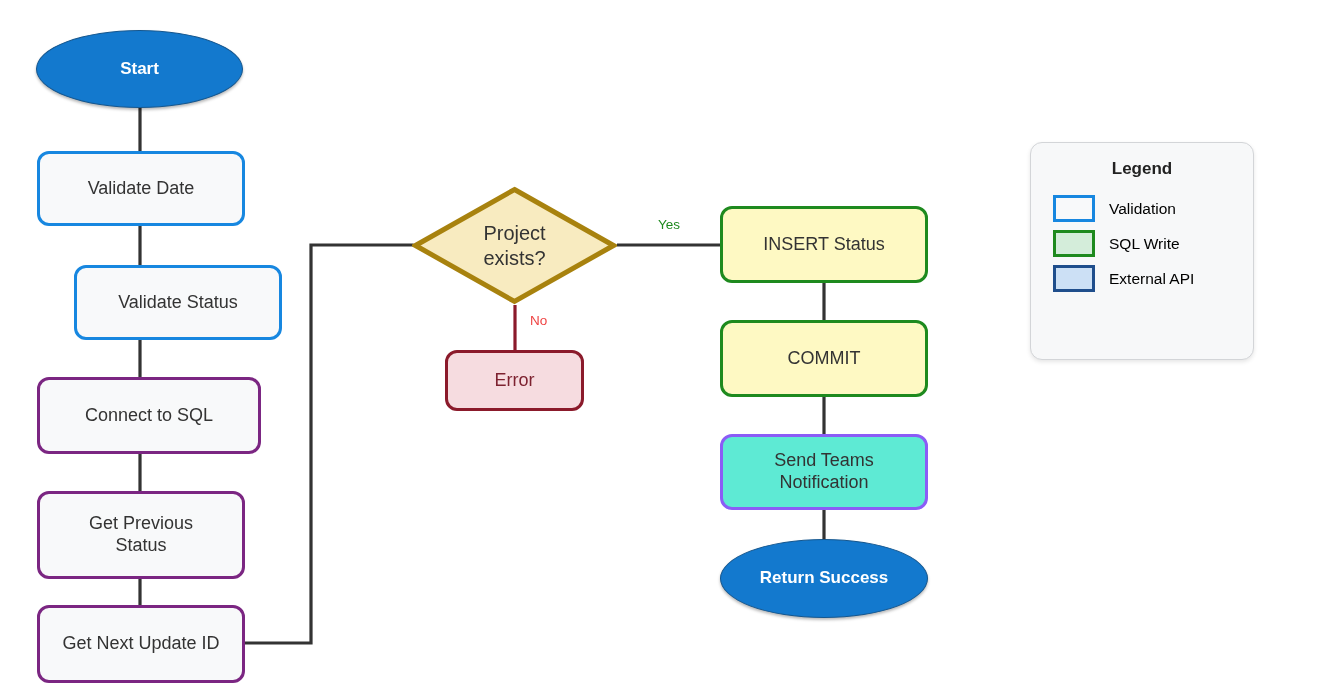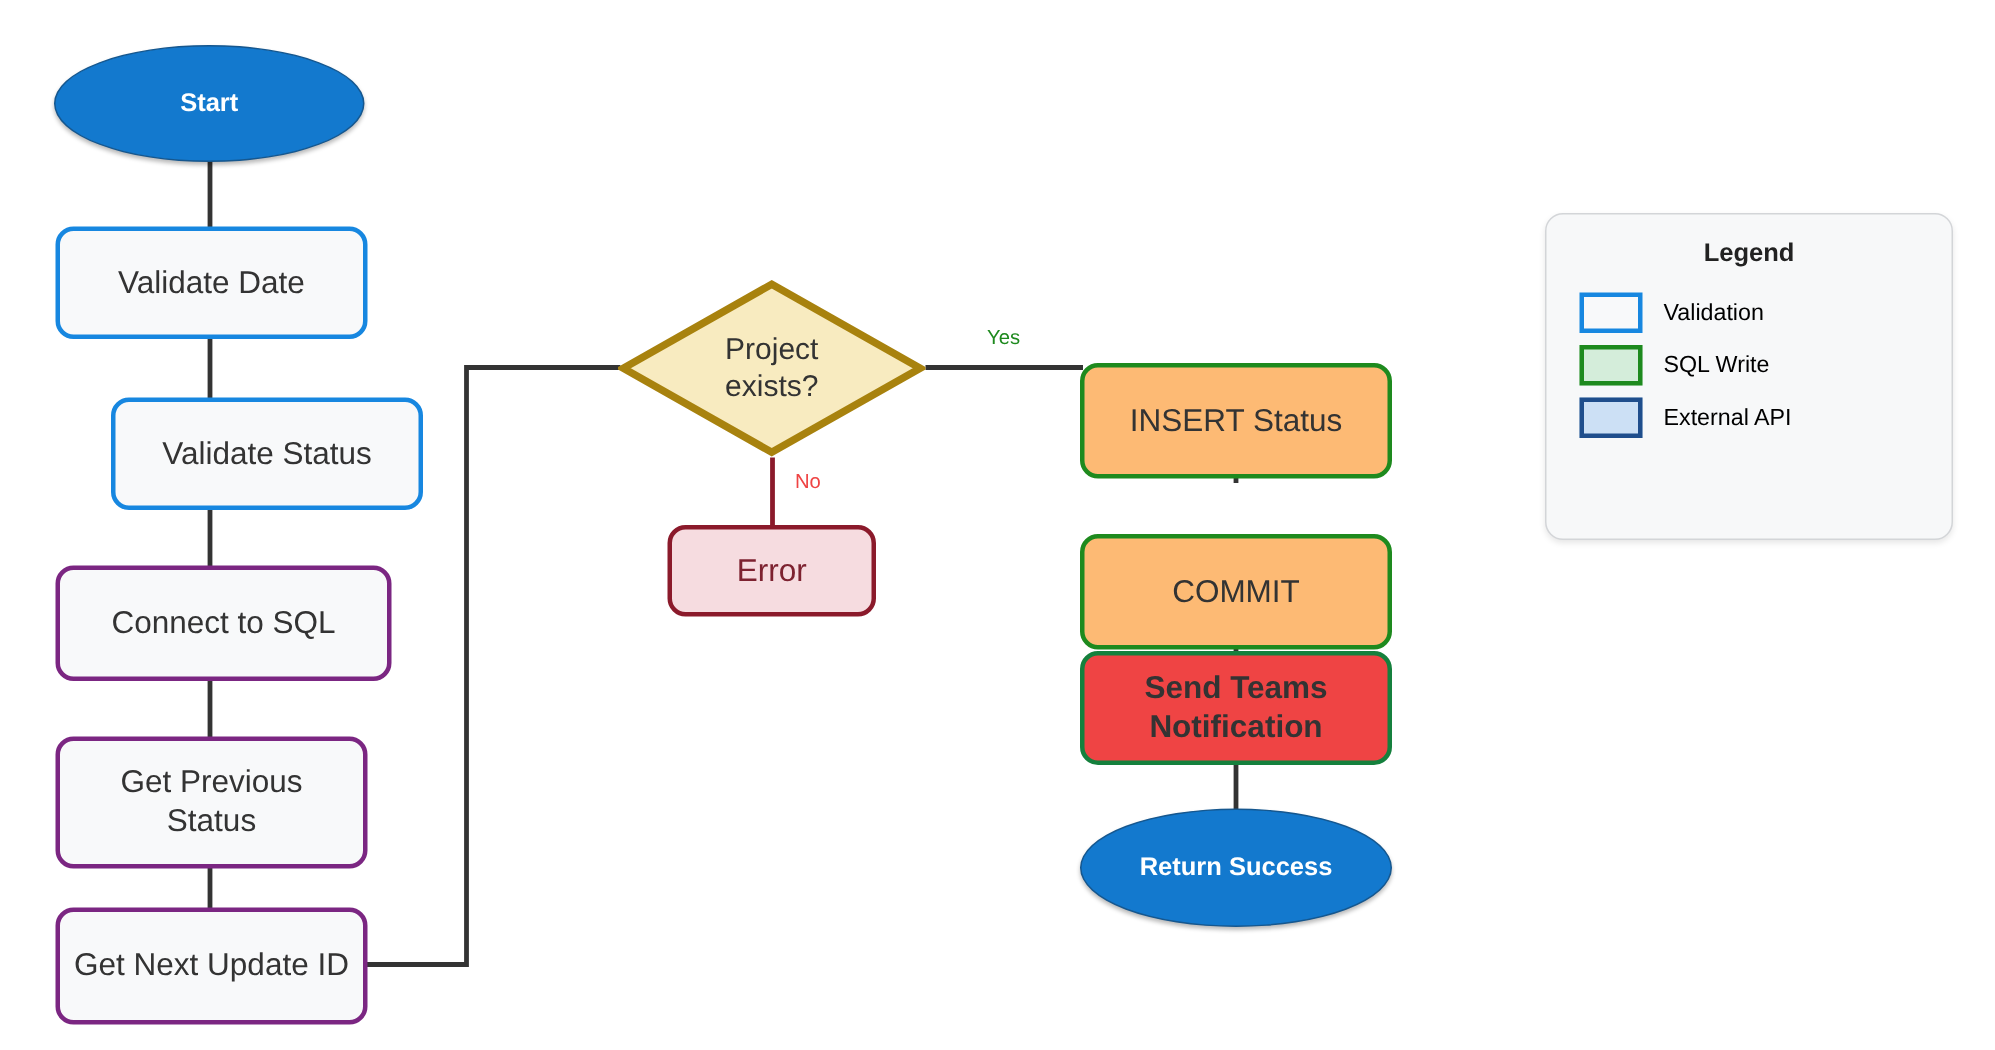--- a/index.html
+++ b/index.html
@@ -50,40 +50,38 @@
     background: #1379CE;
     border: 1.6px solid #15578F;
     color: #ffffff;
     font-weight: bold;
     font-size: 17px;
     box-shadow: 0 2px 3px rgba(0,0,0,0.28);
   }
   
   .proc {
     border-radius: 12px;
-    font-size: 21px;
+    font-size: 18px;
     color: #333333;
   }
   .cat-validation {
     background: #F8F9FA;
     border: 3px solid #1787E0;
   }
   .cat-sqlread {
     background: #F8F9FA;
     border: 3px solid #7B2682;
   }
   .cat-sqlwrite {
-    background: #fdba74;
+    background: #fef9c3;
     border: 3px solid #1E8A1E;
-    margin-top: 36px;
   }
   .cat-extapi {
-    background: #ef4444;
-    border: 3px solid #15803d;
-    font-weight: bold;
+    background: #5eead4;
+    border: 3px solid #8b5cf6;
   }
   .cat-error {
     background: #F6DCE0;
     border: 3px solid #8B1A2B;
     color: #7D2230;
   }
   .decision-wrap {
     position: absolute;
     z-index: 3;
   }
@@ -114,21 +112,21 @@
     white-space: nowrap;
   }
   .edge-label.yes { color: #1E8A1E; }
   .edge-label.no  { color: #ef4444; }
 
   
   #legend {
     position: absolute;
     left: 1030px;
     top: 142px;
-    width: 272px;
+    width: 224px;
     height: 218px;
     box-sizing: border-box;
     background: #F7F8F9;
     border: 1.5px solid #D3D5D8;
     border-radius: 12px;
     box-shadow: 0 2px 4px rgba(0,0,0,0.10);
     z-index: 5;
     padding: 16px 0 0 0;
   }
   #legend-title {

